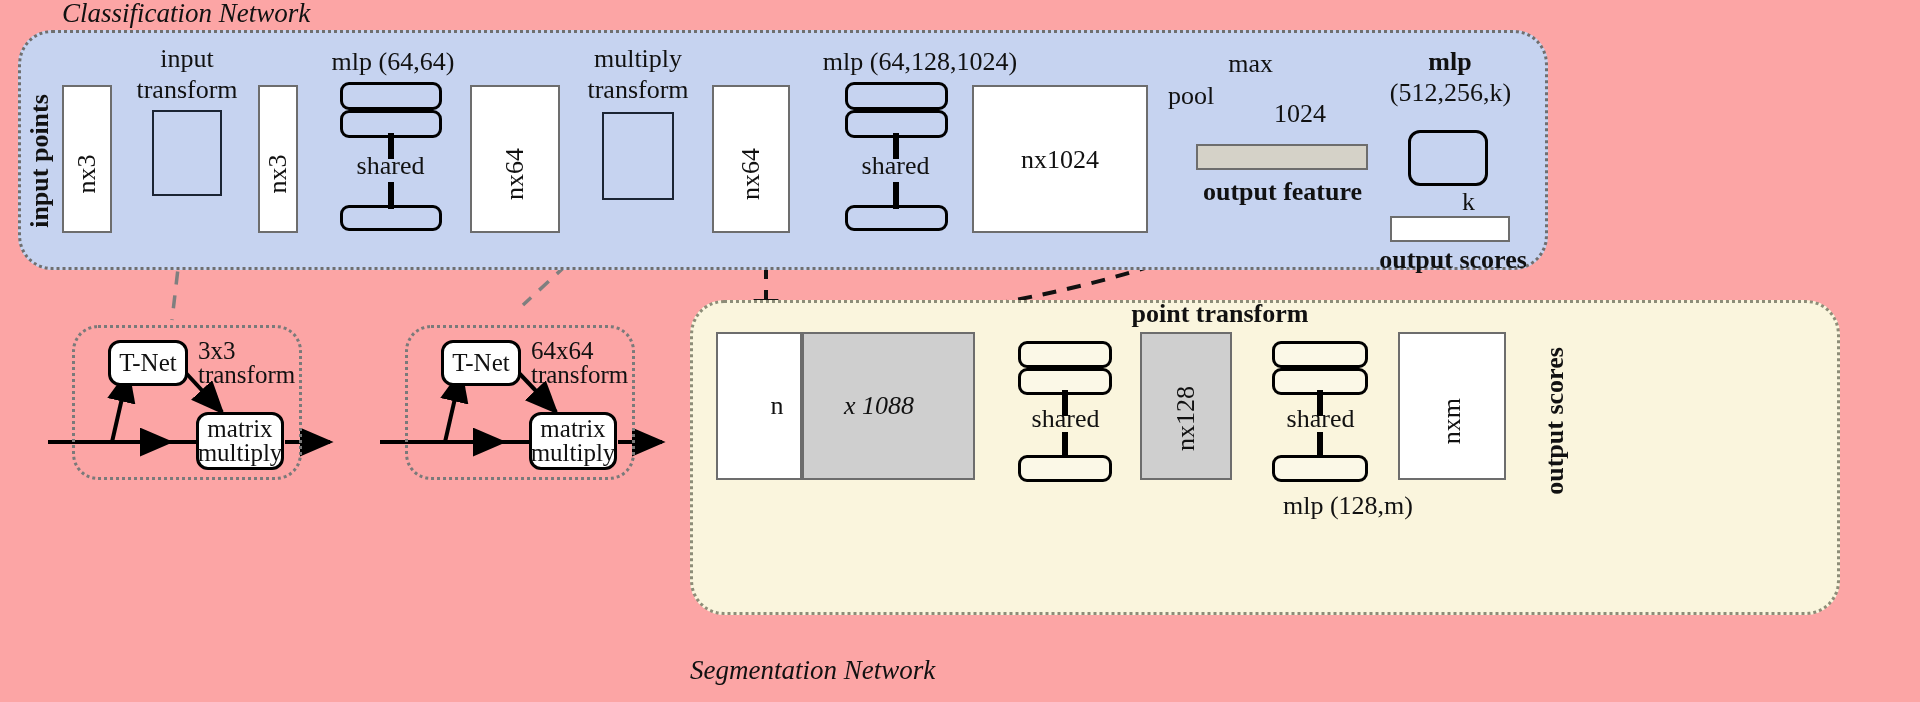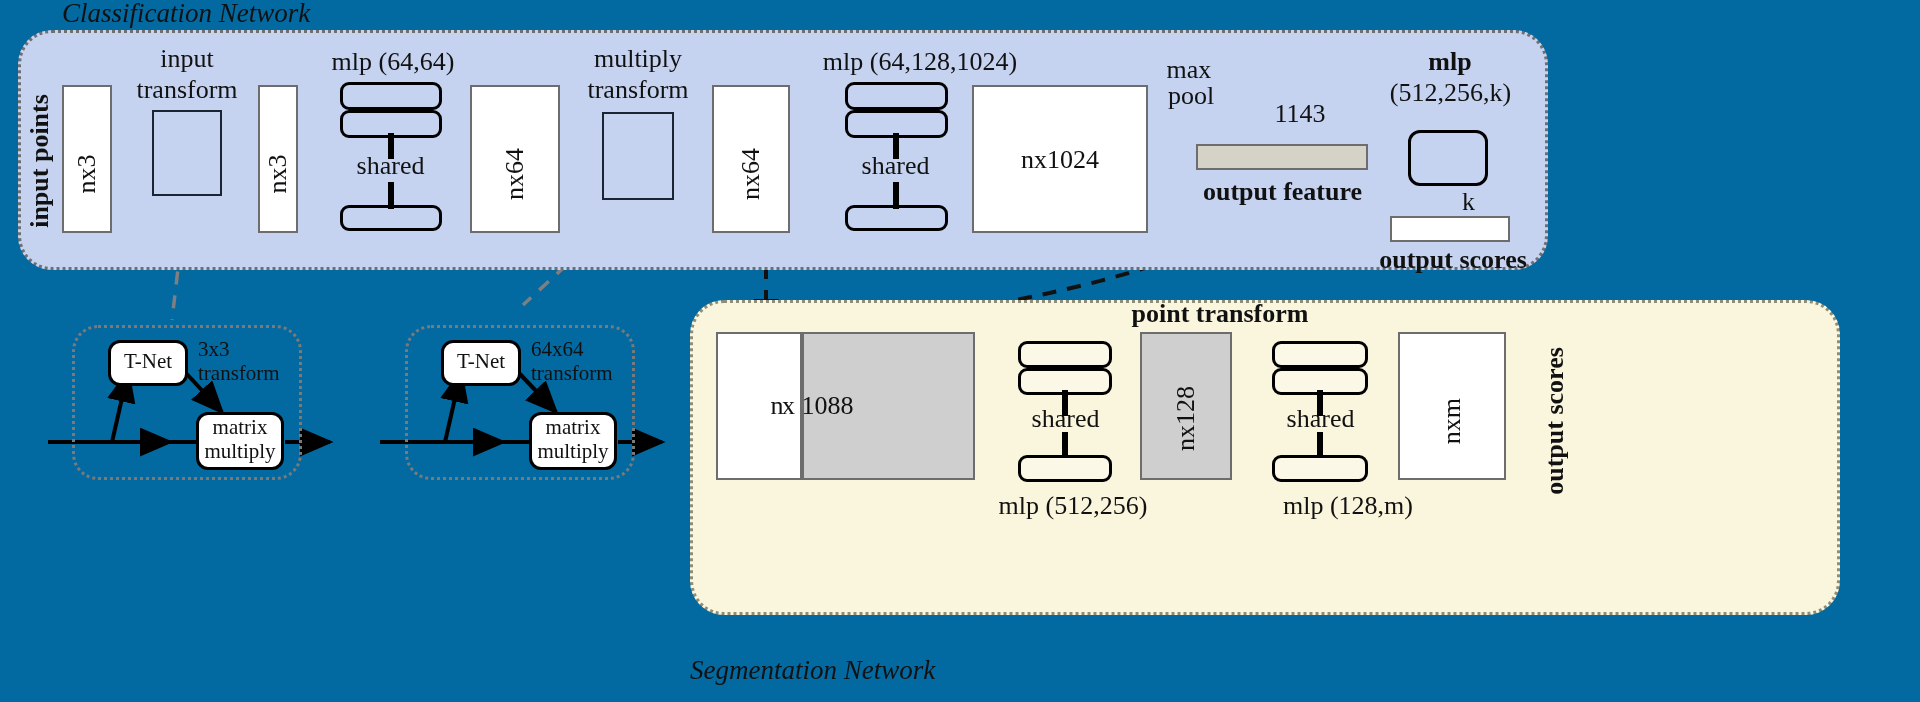--- a/index.html
+++ b/index.html
@@ -1,17 +1,17 @@
 <!DOCTYPE html>
 <html><head>
 <meta charset="utf-8">
 <style>
   html,body{margin:0;padding:0;background:#ffffff;}
   body{font-family:"Liberation Serif", serif;}
-  #stage{position:relative;width:1920px;height:702px;background:#0369a1;overflow:hidden;}
+  #stage{position:relative;width:1920px;height:702px;background:#fca5a5;overflow:hidden;}
 
   
   .panel-cls{
     position:absolute;left:18px;top:30px;width:1530px;height:240px;
     background:#c6d3f0;border:3px dotted #6f6f6f;border-radius:34px;box-sizing:border-box;
   }
   .panel-seg{
     position:absolute;left:690px;top:300px;width:1150px;height:315px;
     background:#faf5dd;border:3px dotted #8d8d78;border-radius:34px;box-sizing:border-box;
   }
@@ -21,21 +21,21 @@
 
   
   .title-it{
     position:absolute;font-style:italic;font-size:27px;color:#111;white-space:nowrap;
     font-family:"Liberation Serif", serif;
   }
 
   
   .lbl{position:absolute;font-size:26px;color:#111;white-space:nowrap;text-align:center;line-height:1.05;}
   .lbl.b{font-weight:bold;}
-  .lbl.sm{font-size:21px;}
+  .lbl.sm{font-size:25px;}
 
   
   .vtext{
     position:absolute;transform-origin:center center;transform:rotate(-90deg);
     white-space:nowrap;font-size:26px;color:#111;text-align:center;
   }
   .vtext.b{font-weight:bold;}
 
   
   .blk{position:absolute;box-sizing:border-box;}
@@ -193,24 +193,24 @@
   <div class="bar bar-blue" style="left:845px;top:82px;width:103px;height:28px;"></div>
   <div class="bar bar-blue" style="left:845px;top:110px;width:103px;height:28px;"></div>
   <div class="bar bar-blue" style="left:845px;top:205px;width:103px;height:26px;"></div>
   <div class="stub" style="left:893px;top:133px;height:26px;"></div>
   <div class="stub" style="left:893px;top:182px;height:27px;"></div>
   <div class="lbl" style="left:838px;top:152px;width:115px;">shared</div>
 
   <div class="blk blk-white" style="left:972px;top:85px;width:176px;height:148px;"></div>
   <div class="lbl" style="left:972px;top:146px;width:176px;">nx1024</div>
 
-  <div class="lbl" style="left:1144px;top:50px;width:90px;text-align:center;margin-top:6px;">max</div>
+  <div class="lbl" style="left:1183px;top:50px;width:90px;text-align:right;">max</div>
   <div class="lbl" style="left:1168px;top:82px;width:90px;text-align:left;">pool</div>
 
-  <div class="lbl" style="left:1245px;top:100px;width:110px;">1143</div>
+  <div class="lbl" style="left:1245px;top:100px;width:110px;">1024</div>
 
   <div class="blk blk-greybar" style="left:1196px;top:144px;width:172px;height:26px;"></div>
   <div class="lbl b" style="left:1180px;top:178px;width:205px;">output feature</div>
 
   <div class="lbl" style="left:1380px;top:48px;width:140px;font-weight:bold;">mlp</div>
   <div class="lbl" style="left:1368px;top:79px;width:165px;">(512,256,k)</div>
 
   <div class="rbox" style="left:1408px;top:130px;width:80px;height:56px;"></div>
 
   <div class="lbl" style="left:1462px;top:188px;width:40px;text-align:left;">k</div>
@@ -236,31 +236,30 @@
   <div class="lbl sm" style="left:529px;top:416px;width:88px;">matrix</div>
   <div class="lbl sm" style="left:529px;top:440px;width:88px;">multiply</div>
 
   <div class="panel-seg"></div>
 
   <div class="title-it" style="left:690px;top:655px;">Segmentation Network</div>
 
   <div class="blk blk-white" style="left:716px;top:332px;width:86px;height:148px;"></div>
   <div class="blk blk-grey" style="left:802px;top:332px;width:173px;height:148px;"></div>
   <div class="lbl" style="left:757px;top:392px;width:40px;">n</div>
-  <div class="lbl" style="left:782px;top:392px;width:150px;text-align:left;">x 1088</div>
+  <div class="lbl" style="left:764px;top:392px;width:150px;text-align:right;font-style:italic;">x 1088</div>
 
   <div class="lbl b" style="left:1060px;top:300px;width:320px;">point transform</div>
 
   <div class="bar bar-cream" style="left:1018px;top:341px;width:94px;height:27px;"></div>
   <div class="bar bar-cream" style="left:1018px;top:368px;width:94px;height:27px;"></div>
   <div class="bar bar-cream" style="left:1018px;top:455px;width:94px;height:27px;"></div>
   <div class="stub" style="left:1062px;top:390px;height:26px;"></div>
   <div class="stub" style="left:1062px;top:432px;height:26px;"></div>
   <div class="lbl" style="left:1008px;top:405px;width:115px;">shared</div>
-  <div class="lbl" style="left:963px;top:492px;width:220px;">mlp (512,256)</div>
 
   <div class="blk blk-grey" style="left:1140px;top:332px;width:92px;height:148px;"></div>
   <div class="vtext" style="left:1156px;top:406px;width:60px;">nx128</div>
 
   <div class="bar bar-cream" style="left:1272px;top:341px;width:96px;height:27px;"></div>
   <div class="bar bar-cream" style="left:1272px;top:368px;width:96px;height:27px;"></div>
   <div class="bar bar-cream" style="left:1272px;top:455px;width:96px;height:27px;"></div>
   <div class="stub" style="left:1317px;top:390px;height:26px;"></div>
   <div class="stub" style="left:1317px;top:432px;height:26px;"></div>
   <div class="lbl" style="left:1263px;top:405px;width:115px;">shared</div>

